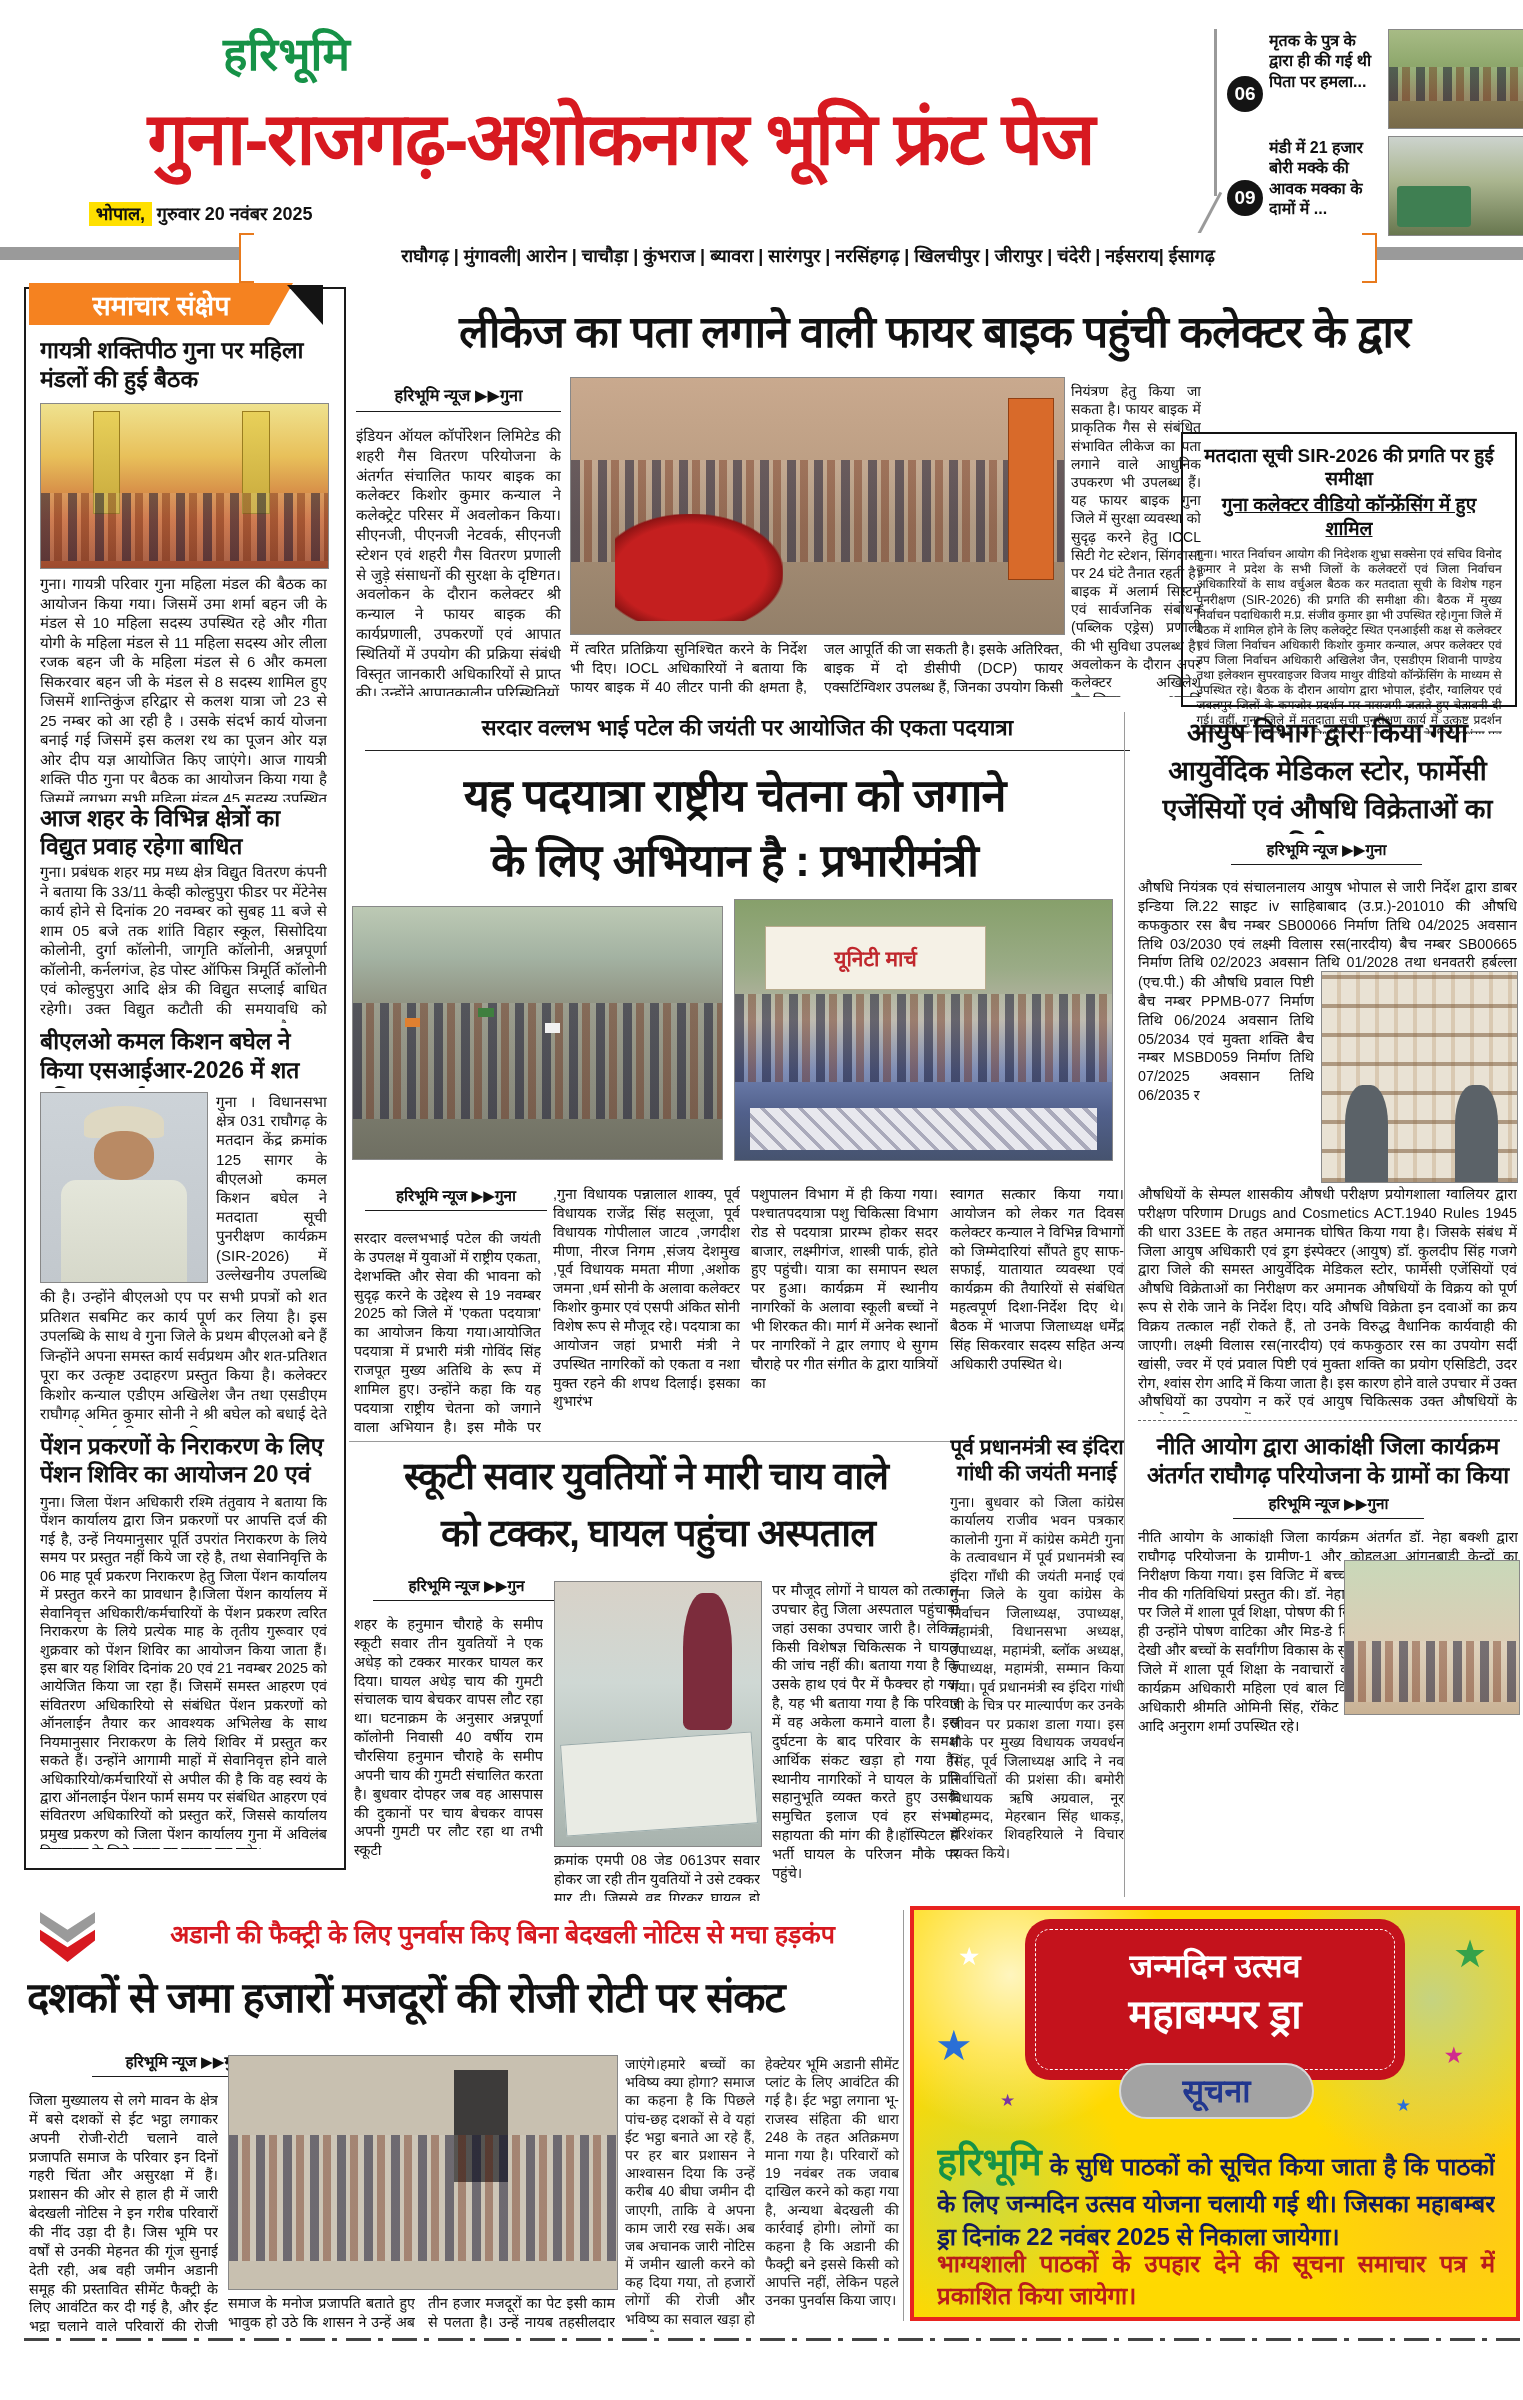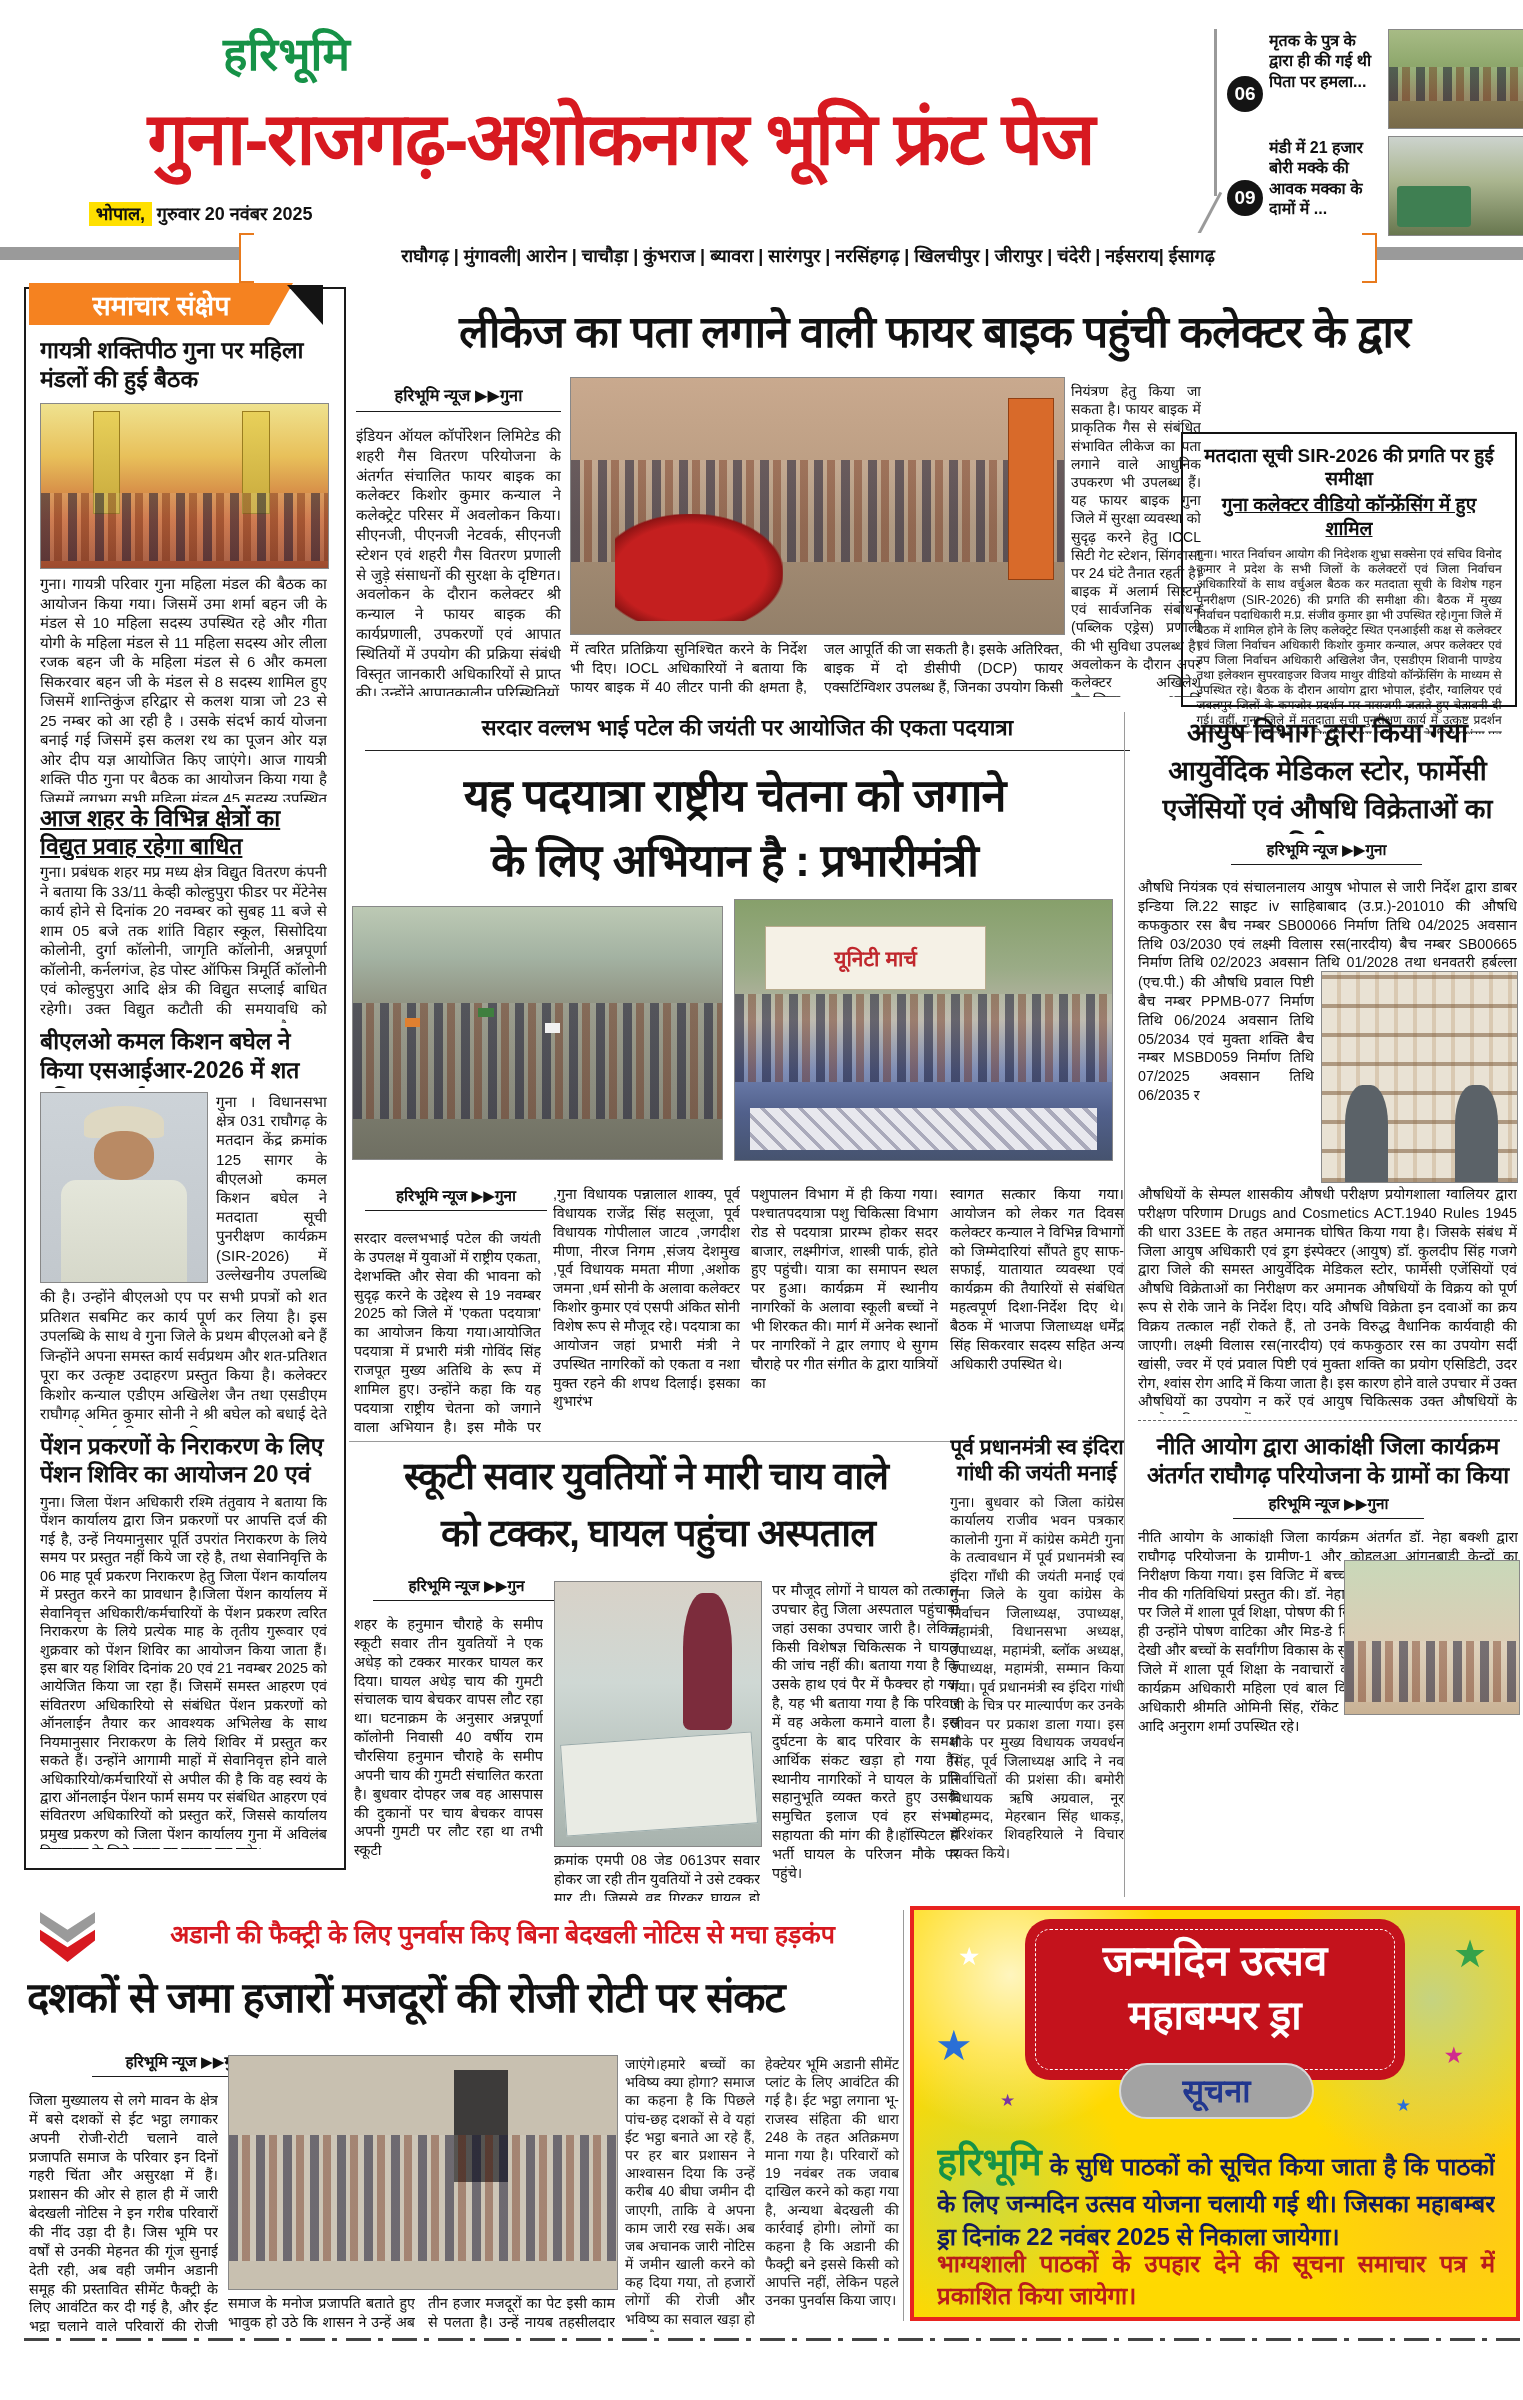--- a/index.html
+++ b/index.html
@@ -110,21 +110,21 @@
 <div class="abs" style="left:287px;top:285px;width:0;height:0;border-top:40px solid #141414;border-left:36px solid transparent;"></div>
 
 <div class="abs b clip" style="left:40px;top:336px;width:287px;height:61px;font-size:23px;line-height:1.25;">गायत्री शक्तिपीठ गुना पर महिला मंडलों की हुई बैठक</div>
 <div class="ph ph-temple" style="left:40px;top:403px;width:287px;height:164px;">
   <div class="pillar" style="left:18%;"></div>
   <div class="pillar" style="left:70%;"></div>
   <div class="crowdband" style="bottom:4%;height:42%;"></div>
 </div>
 <div class="abs j clip" style="left:40px;top:574px;width:287px;height:228px;font-size:15px;line-height:1.3;">गुना। गायत्री परिवार गुना महिला मंडल की बैठक का आयोजन किया गया। जिसमें उमा शर्मा बहन जी के मंडल से 10 महिला सदस्य उपस्थित रहे और गीता योगी के महिला मंडल से 11 महिला सदस्य ओर लीला रजक बहन जी के महिला मंडल से 6 और कमला सिकरवार बहन जी के मंडल से 8 सदस्य शामिल हुए जिसमें शान्तिकुंज हरिद्वार से कलश यात्रा जो 23 से 25 नम्बर को आ रही है । उसके संदर्भ कार्य योजना बनाई गई जिसमें इस कलश रथ का पूजन ओर यज्ञ ओर दीप यज्ञ आयोजित किए जाएंगे। आज गायत्री शक्ति पीठ गुना पर बैठक का आयोजन किया गया है जिसमें लगभग सभी महिला मंडल 45 सदस्य उपस्थित रही है ।</div>
 
-<div class="abs b clip" style="left:40px;top:805px;width:287px;height:55px;font-size:23px;line-height:1.2;text-decoration:underline;">आज शहर के विभिन्न क्षेत्रों का विद्युत प्रवाह रहेगा बाधित</div>
+<div class="abs b clip" style="left:40px;top:805px;width:287px;height:55px;font-size:23px;line-height:1.2;">आज शहर के विभिन्न क्षेत्रों का विद्युत प्रवाह रहेगा बाधित</div>
 <div class="abs j clip" style="left:40px;top:862px;width:287px;height:161px;font-size:15px;line-height:1.3;">गुना। प्रबंधक शहर मप्र मध्य क्षेत्र विद्युत वितरण कंपनी ने बताया कि 33/11 केव्ही कोल्हुपुरा फीडर पर मेंटेनेस कार्य होने से दिनांक 20 नवम्बर को सुबह 11 बजे से शाम 05 बजे तक शांति विहार स्कूल, सिसोदिया कोलोनी, दुर्गा कॉलोनी, जागृति कॉलोनी, अन्नपूर्णा कॉलोनी, कर्नलगंज, हेड पोस्ट ऑफिस त्रिमूर्ति कॉलोनी एवं कोल्हुपुरा आदि क्षेत्र की विद्युत सप्लाई बाधित रहेगी। उक्त विद्युत कटौती की समयावधि को आवश्यकतानुसार घटाया व बढ़ाया जा सकता है।</div>
 
 <div class="abs b clip" style="left:40px;top:1027px;width:287px;height:61px;font-size:23px;line-height:1.25;">बीएलओ कमल किशन बघेल ने किया एसआईआर-2026 में शत प्रतिशत कार्य</div>
 <div class="ph ph-portrait" style="left:40px;top:1092px;width:166px;height:189px;">
   <div class="cap"></div>
   <div class="face"></div>
   <div class="shirt"></div>
 </div>
 <div class="abs j clip" style="left:216px;top:1092px;width:111px;height:189px;font-size:15px;line-height:1.28;">गुना । विधानसभा क्षेत्र 031 राघौगढ़ के मतदान केंद्र क्रमांक 125 सागर के बीएलओ कमल किशन बघेल ने मतदाता सूची पुनरीक्षण कार्यक्रम (SIR-2026) में उल्लेखनीय उपलब्धि हासिल</div>
 <div class="abs j clip" style="left:40px;top:1287px;width:287px;height:141px;font-size:15px;line-height:1.3;">की है। उन्होंने बीएलओ एप पर सभी प्रपत्रों को शत प्रतिशत सबमिट कर कार्य पूर्ण कर लिया है। इस उपलब्धि के साथ वे गुना जिले के प्रथम बीएलओ बने हैं जिन्होंने अपना समस्त कार्य सर्वप्रथम और शत-प्रतिशत पूरा कर उत्कृष्ट उदाहरण प्रस्तुत किया है। कलेक्टर किशोर कन्याल एडीएम अखिलेश जैन तथा एसडीएम राघौगढ़ अमित कुमार सोनी ने श्री बघेल को बधाई देते हुए उनके कार्य की सराहना की।</div>
@@ -237,21 +237,21 @@
 
 <div class="abs ad-box" style="left:910px;top:1906px;width:610px;height:415px;box-sizing:border-box;">
   <span class="star" style="left:21px;top:115px;font-size:42px;color:#2a6fd6;">&nbsp;</span>
   <span class="star" style="left:44px;top:34px;font-size:25px;color:#ffffff;"></span>
   <span class="star" style="right:29px;top:25px;font-size:38px;color:#35a24a;"></span>
   <span class="star" style="right:52px;top:134px;font-size:23px;color:#d02a8e;"></span>
   <span class="star" style="left:86px;top:182px;font-size:17px;color:#7a35a2;"></span>
   <span class="star" style="right:105px;top:187px;font-size:17px;color:#2a6fd6;"></span>
 </div>
 <div class="abs ad-badge" style="left:1025px;top:1919px;width:380px;height:161px;padding-top:15.3px;box-sizing:border-box;">
-  <div style="font-size:42px;line-height:1.3;">जन्मदिन उत्सव</div>
+  <div style="font-size:32px;line-height:1.3;margin-top:12px;">जन्मदिन उत्सव</div>
   <div style="font-size:40px;line-height:1.3;">महाबम्पर ड्रा</div>
 </div>
 <div class="abs ad-pill" style="left:1119px;top:2063px;width:191px;height:52px;font-size:32px;line-height:52px;">सूचना</div>
 <div class="abs j clip" style="left:937px;top:2137px;width:558px;height:115px;font-size:24px;line-height:1.35;color:#121a5e;font-weight:bold;">
   <span style="color:#169247;font-size:38px;">हरिभूमि</span>
   <span>के सुधि पाठकों को सूचित किया जाता है कि पाठकों के लिए जन्मदिन उत्सव योजना चलायी गई थी। जिसका महाबम्बर ड्रा दिनांक 22 नवंबर 2025 से निकाला जायेगा।</span>
 </div>
 <div class="abs j clip b" style="left:937px;top:2248px;width:558px;height:65px;font-size:24px;line-height:1.35;color:#b91c1c;">भाग्यशाली पाठकों के उपहार देने की सूचना समाचार पत्र में प्रकाशित किया जायेगा।</div>
 
 <div class="abs dashdot" style="left:24px;top:2338px;width:1496px;height:2.9px;"></div>

